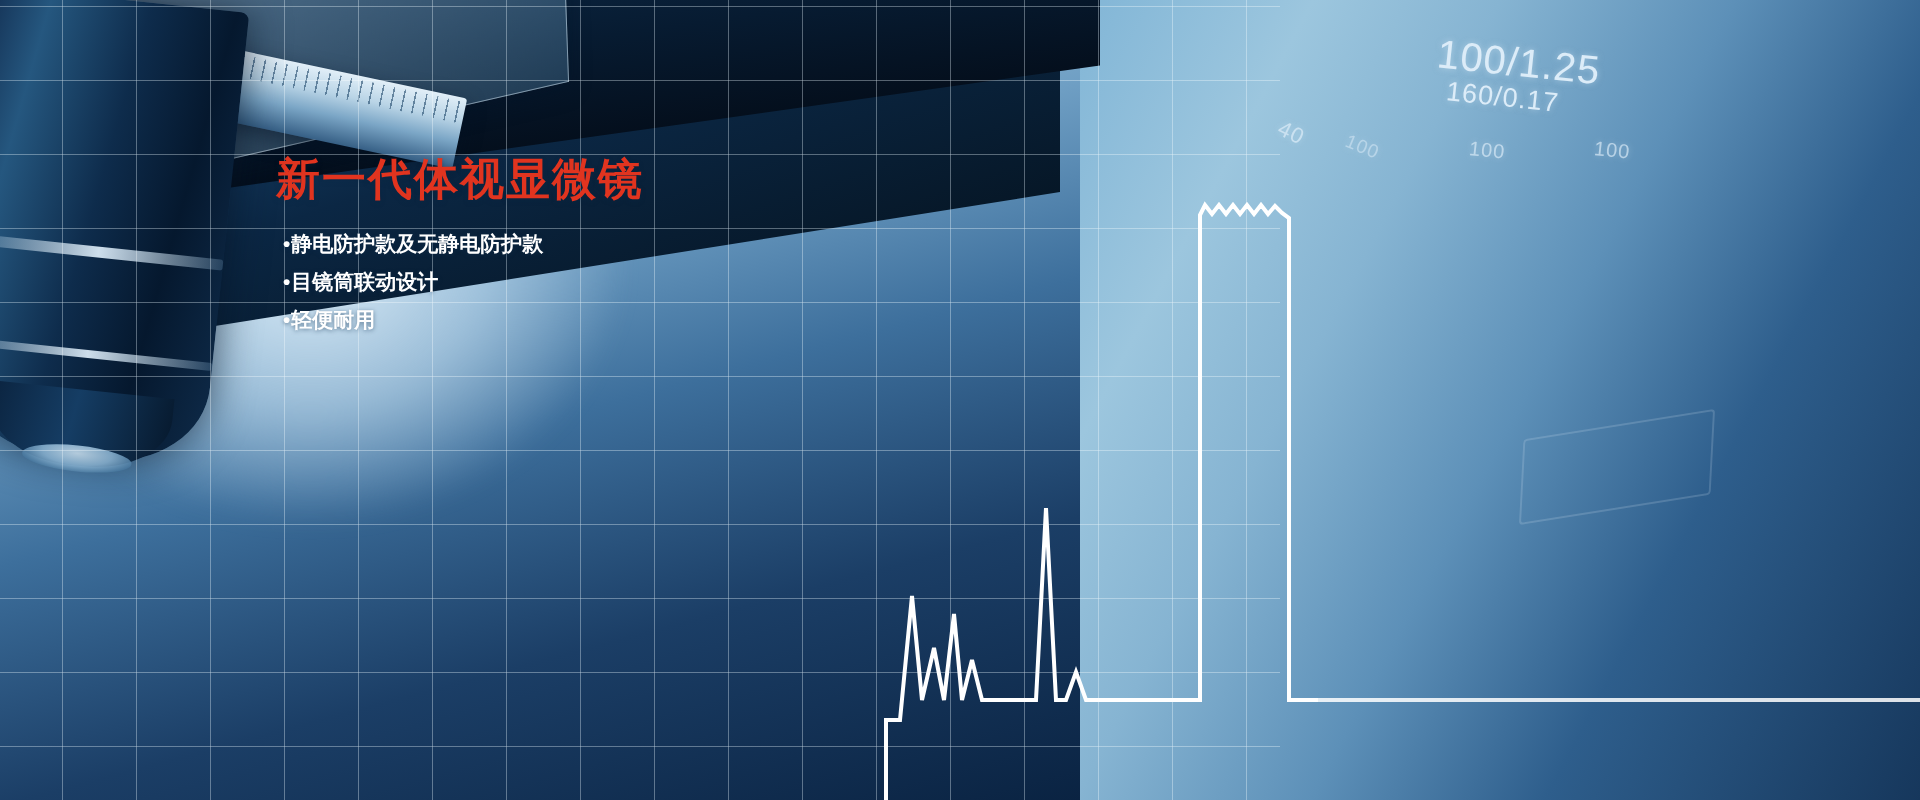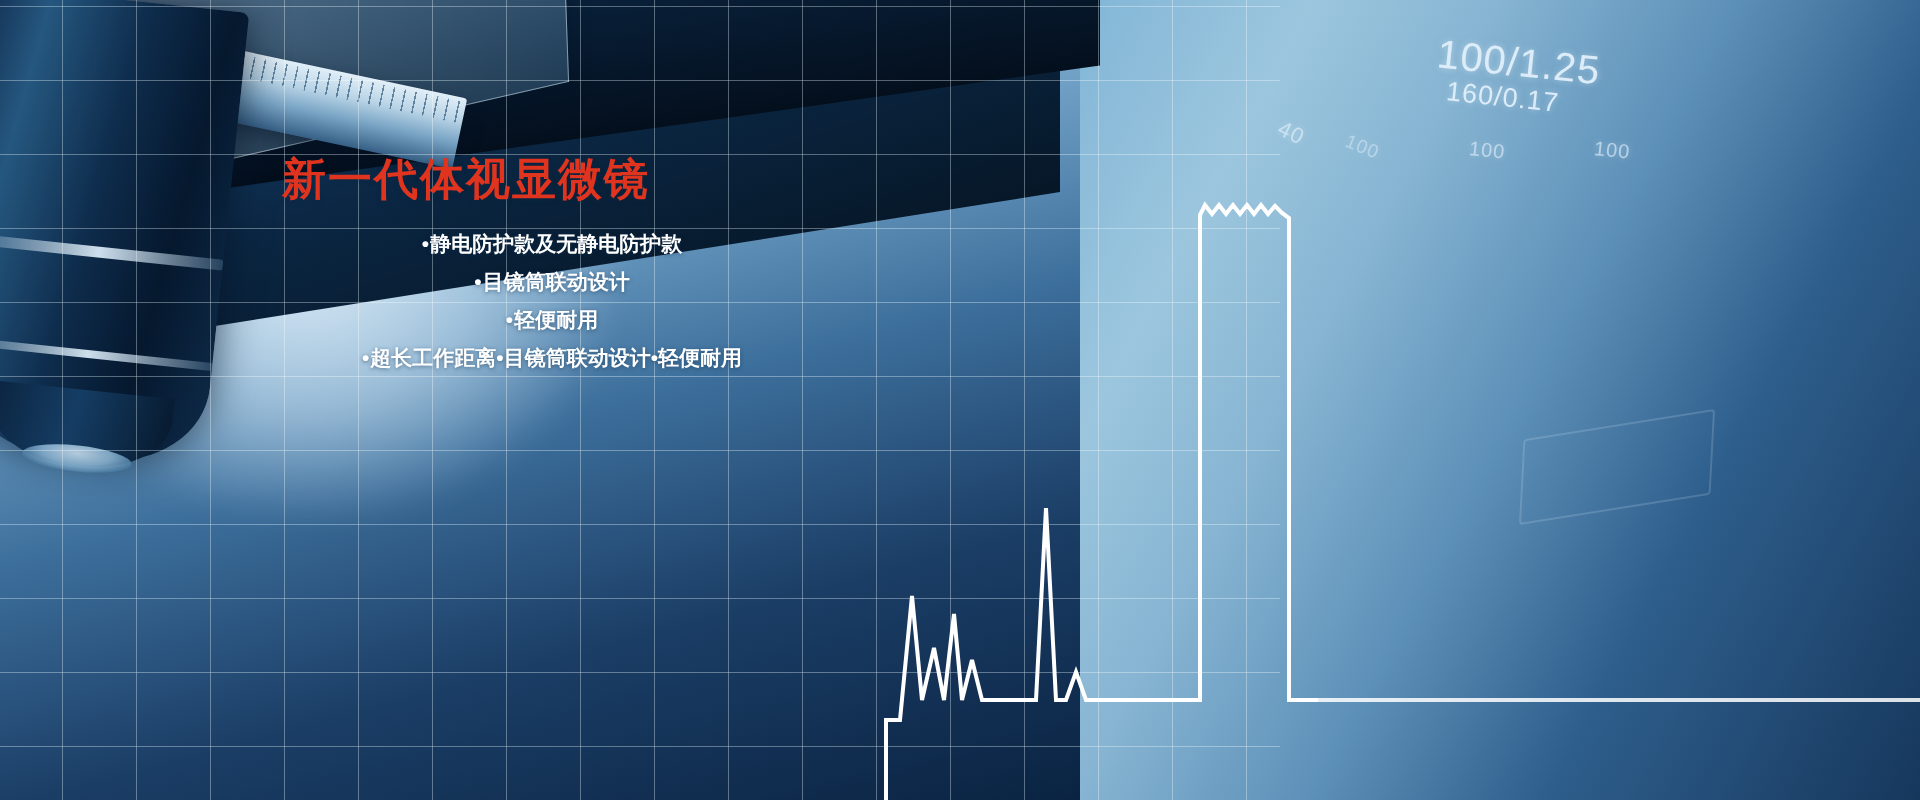--- a/index.html
+++ b/index.html
@@ -235,33 +235,33 @@
     background-position:-12px 6px;
     opacity:.8;
     mix-blend-mode:screen;
   }
 
   
   #waveform{left:0;top:0;width:1920px;height:800px;}
 
   
   #copy{
-    position:absolute;left:282px;top:155px;width:540px;
+    position:absolute;left:276px;top:155px;width:540px;
   }
   #headline{
     color:#e1341f;
     font-size:44px;
     font-weight:bold;
     letter-spacing:2px;
     line-height:1.1;
     margin:0 0 30px 0;
     text-shadow:0 2px 5px rgba(10,40,70,.35);
     white-space:nowrap;
   }
-  #bullets{list-style:none;margin:7px;padding:0;text-align:center;}
+  #bullets{list-style:none;margin:7px;padding:0;}
   #bullets li{
     color:#ffffff;
     font-size:21px;
     font-weight:bold;
     line-height:1;
     margin-bottom:17px;
     white-space:nowrap;
     text-shadow:0 1px 4px rgba(12,45,78,.55);
   }
   #bullets li .dot{margin-right:1px;}
@@ -363,17 +363,16 @@
       <path d="M 1318,700 L 1530,700 L 1920,700" opacity="0.85"></path>
     </g>
   </svg>
 
   <div id="copy">
     <h1 id="headline">新一代体视显微镜</h1>
     <ul id="bullets">
       <li><span class="dot">•</span><span>静电防护款及无静电防护款</span></li>
       <li><span class="dot">•</span><span>目镜筒联动设计</span></li>
       <li><span class="dot">•</span><span>轻便耐用</span></li>
-      <li><span class="dot">•</span><span>超长工作距离•目镜筒联动设计•轻便耐用</span></li>
     </ul>
   </div>
 
 </div>
 
 </body></html>

